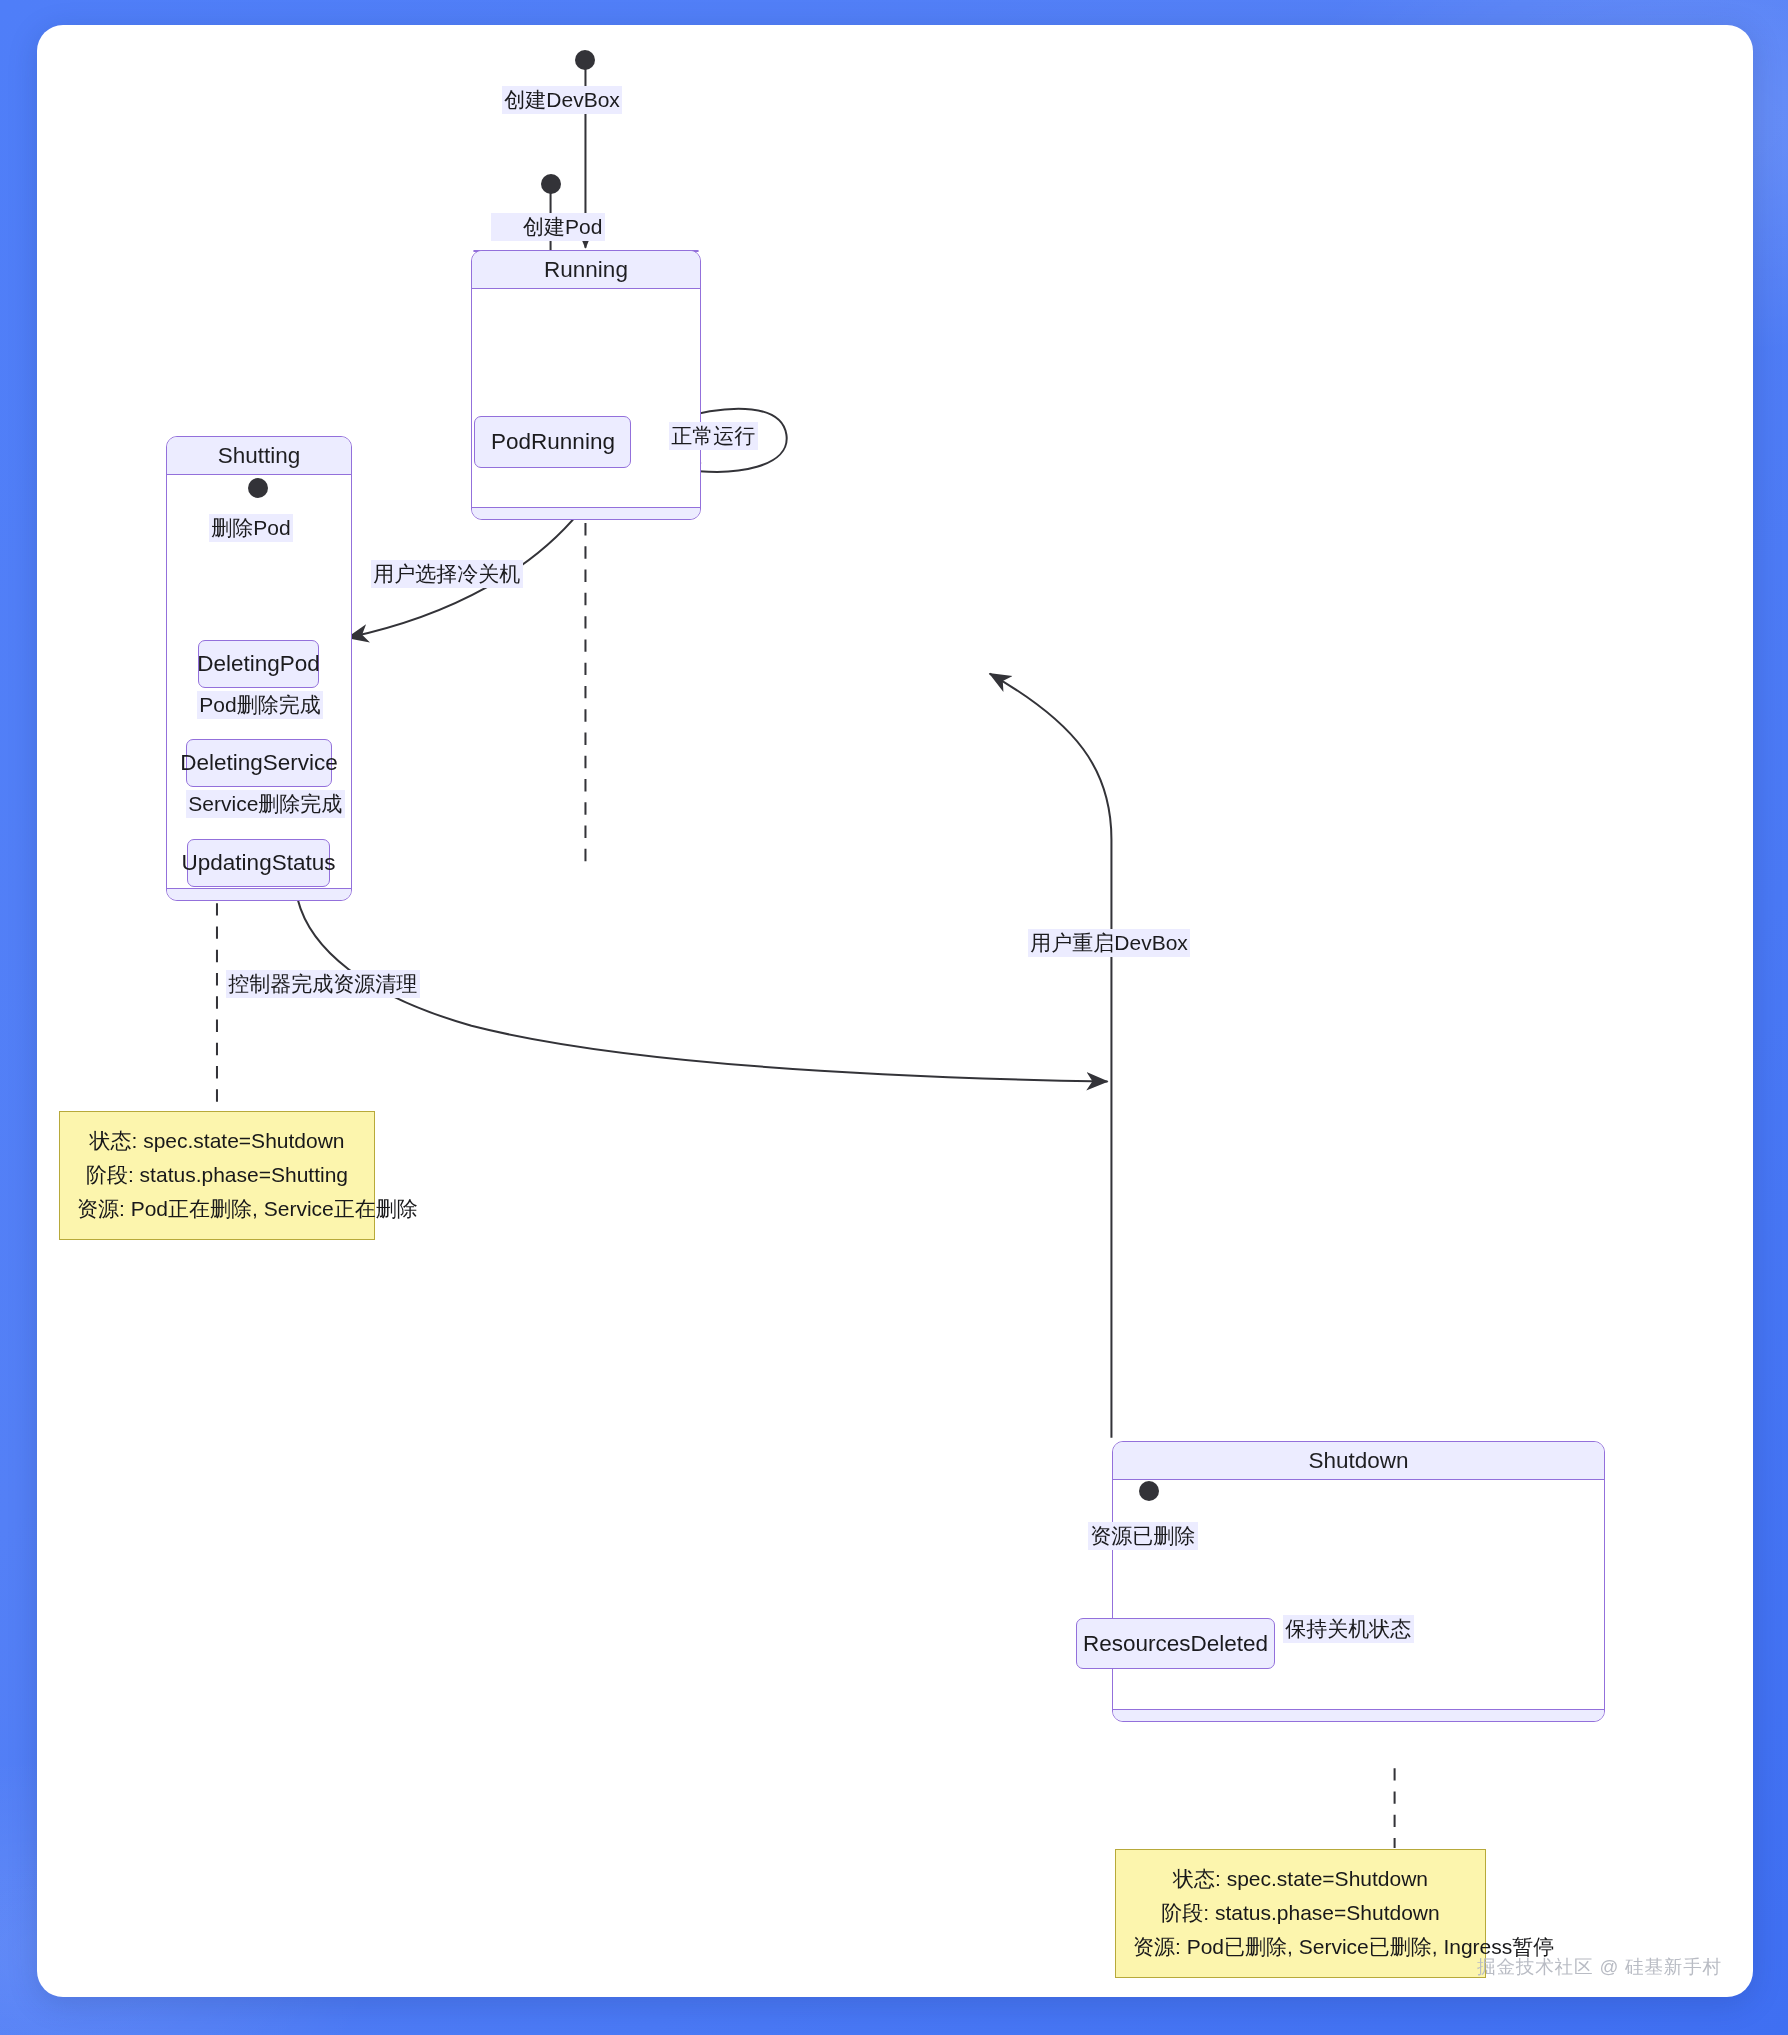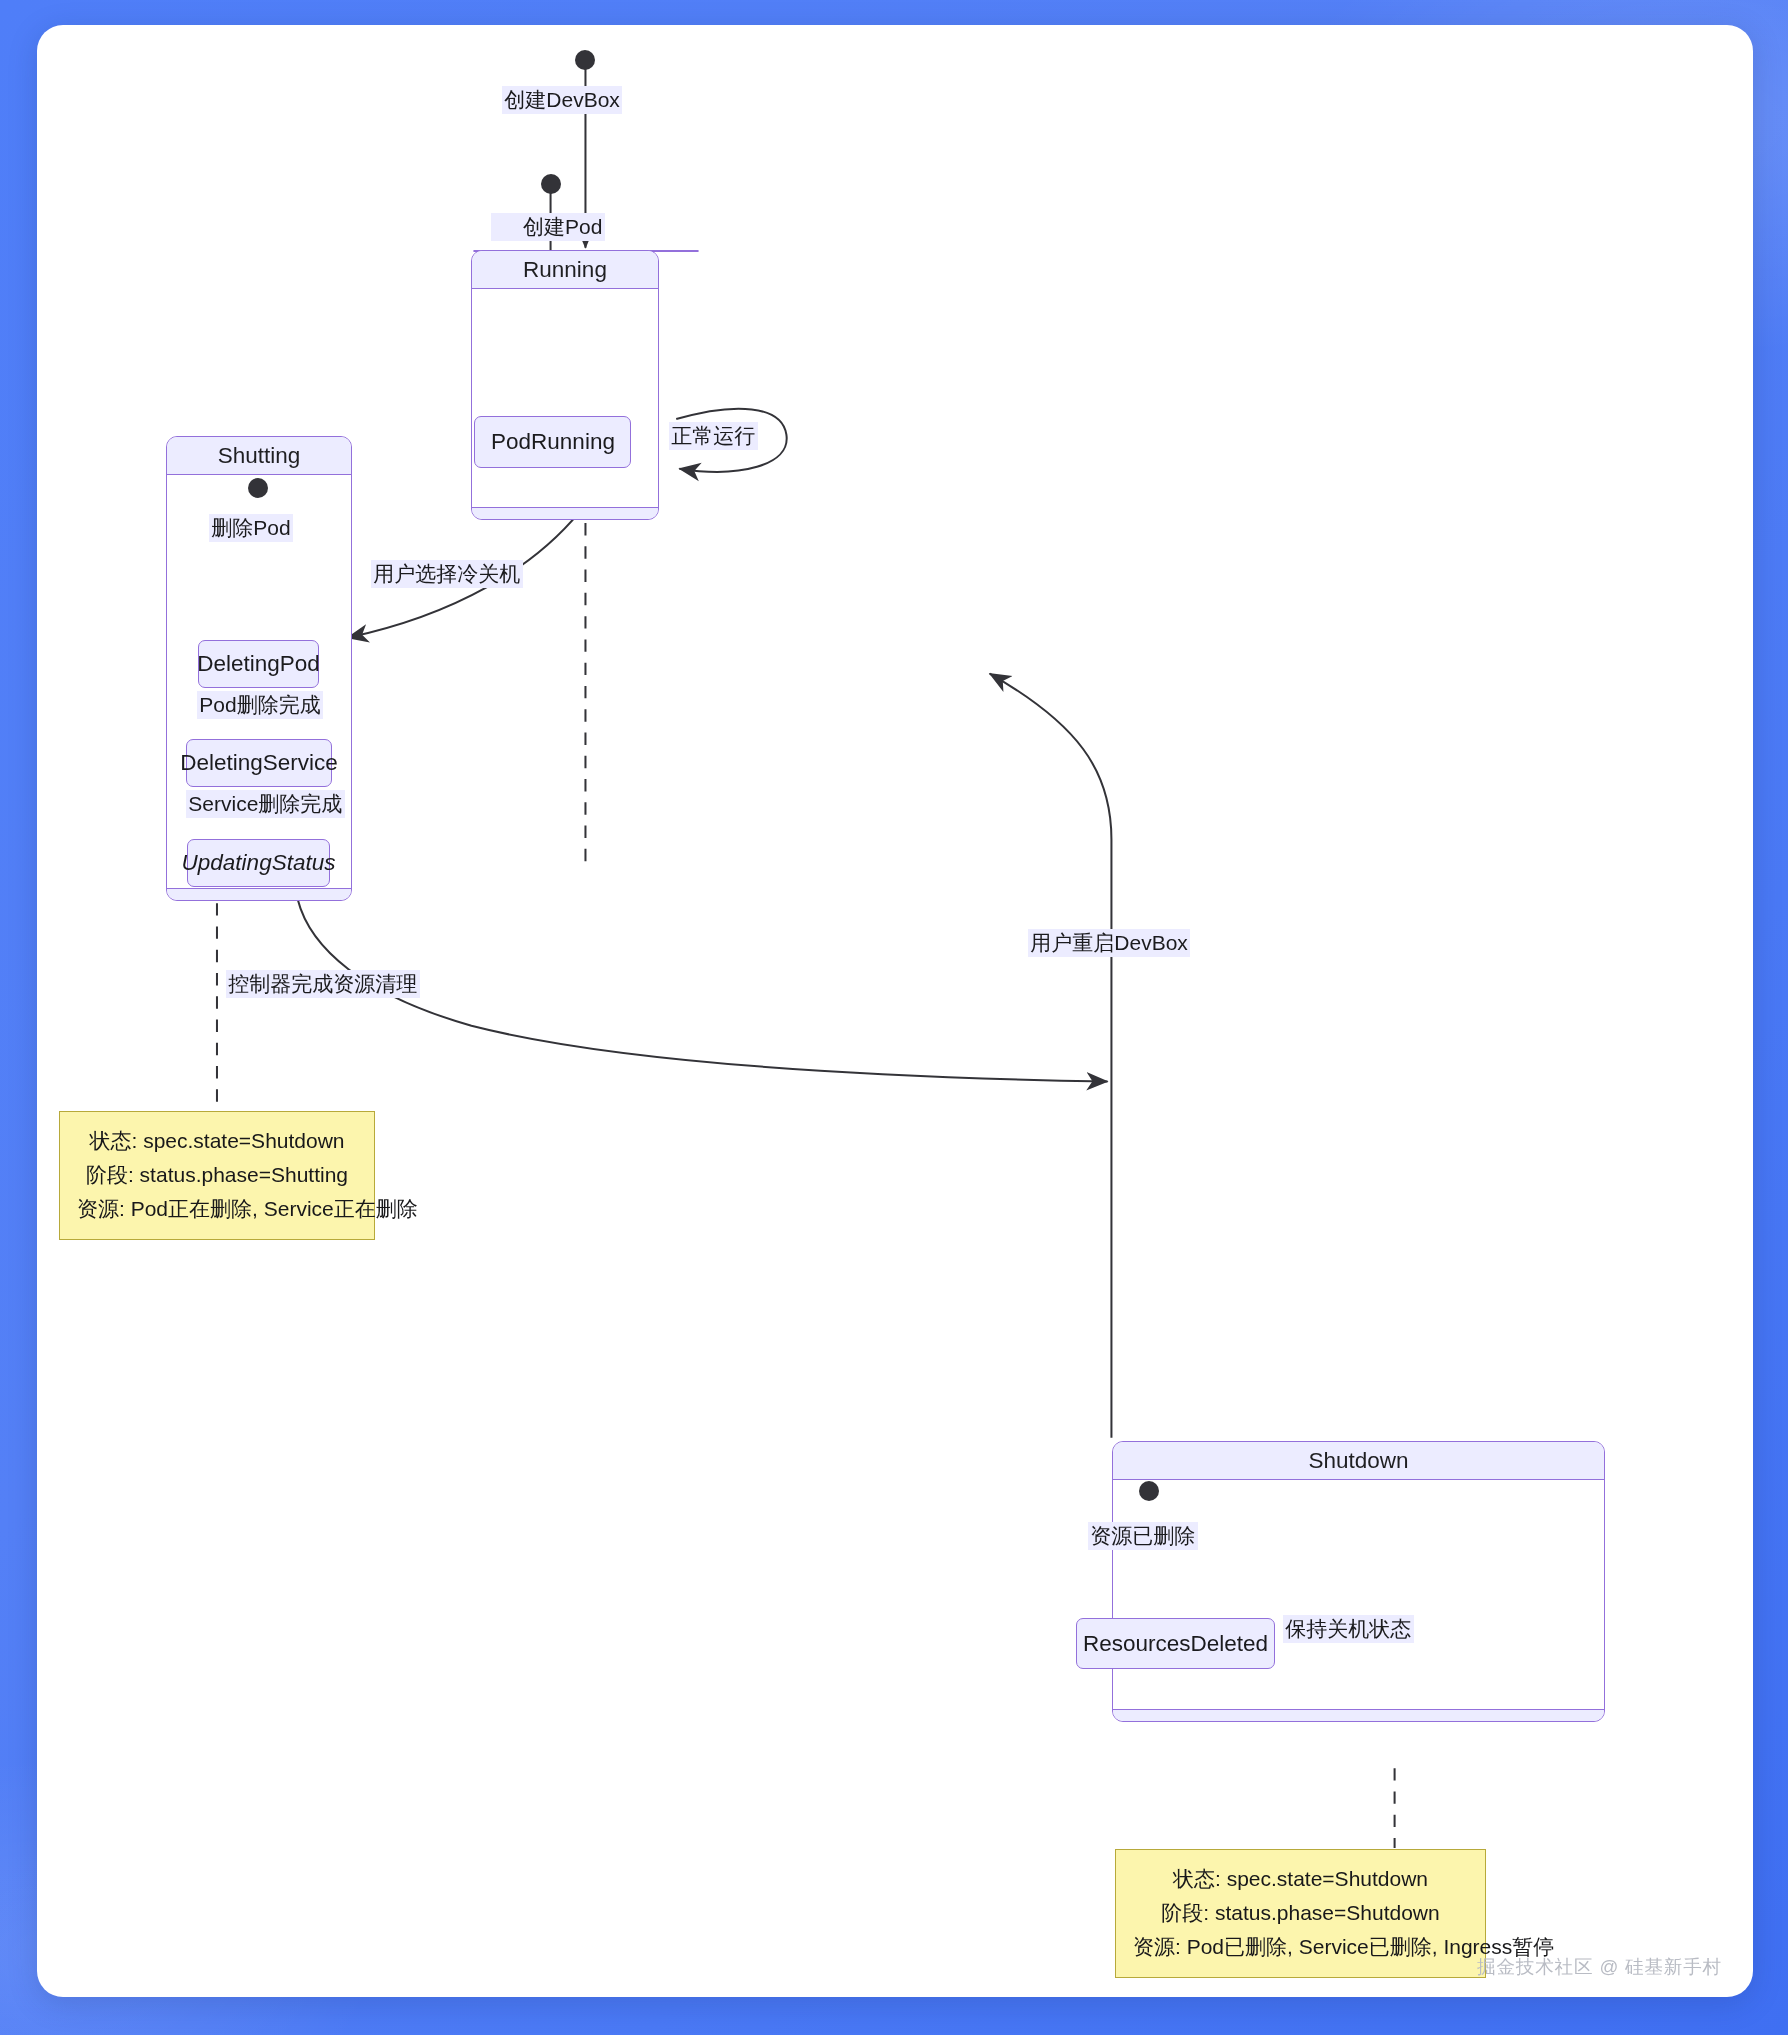--- a/index.html
+++ b/index.html
@@ -159,21 +159,21 @@
       <path d="M707,642 L707,1088" stroke="#333338" stroke-width="2.6" fill="none" stroke-dasharray="16 14"></path>
       <path d="M232,1132 L232,1400" stroke="#333338" stroke-width="2.6" fill="none" stroke-dasharray="16 14"></path>
       <path d="M1750,2247 L1750,2350" stroke="#333338" stroke-width="2.6" fill="none" stroke-dasharray="16 14"></path>
     </svg>
 
     <div class="startnode" style="left:538px; top:25px;"></div>
     <div class="elabel" style="left:465px; top:61px;">创建DevBox</div>
 
     <div class="composite" style="left:436px; top:225px; width:226px; height:0;"></div>
 
-    <div class="composite" style="left:434px; top:225px; width:188px; height:270px;">
+    <div class="composite" style="left:434px; top:225px; width:230px; height:270px;">
       <div class="ctitle">Running</div>
       <div class="cfoot"></div>
       <div class="cbody"></div>
     </div>
 
     <div class="startnode" style="left:504px; top:149px;"></div>
     <div class="elabel" style="left:454px; top:188px;padding-left:32px;">创建Pod</div>
 
     <div class="state" style="left:437px; top:391px; width:157px; height:52px;padding-left:12px;">
       <span>PodRunning</span>
@@ -193,21 +193,21 @@
     <div class="state" style="left:161px; top:615px; width:121px; height:48px;">
       <span>DeletingPod</span>
     </div>
     <div class="elabel" style="left:160px; top:666px;">Pod删除完成</div>
 
     <div class="state" style="left:149px; top:714px; width:146px; height:48px;">
       <span>DeletingService</span>
     </div>
     <div class="elabel" style="left:149px; top:765px;">Service删除完成</div>
 
-    <div class="state" style="left:150px; top:814px; width:143px; height:48px;font-style:italic;">
+    <div class="state" style="left:150px; top:814px; width:143px; height:48px;">
       <span>UpdatingStatus</span>
     </div>
 
     <div class="elabel" style="left:189px; top:945px;">控制器完成资源清理</div>
 
     <div class="composite" style="left:1075px; top:1416px; width:493px; height:281px;">
       <div class="ctitle">Shutdown</div>
       <div class="cfoot"></div>
       <div class="cbody"></div>
     </div>

